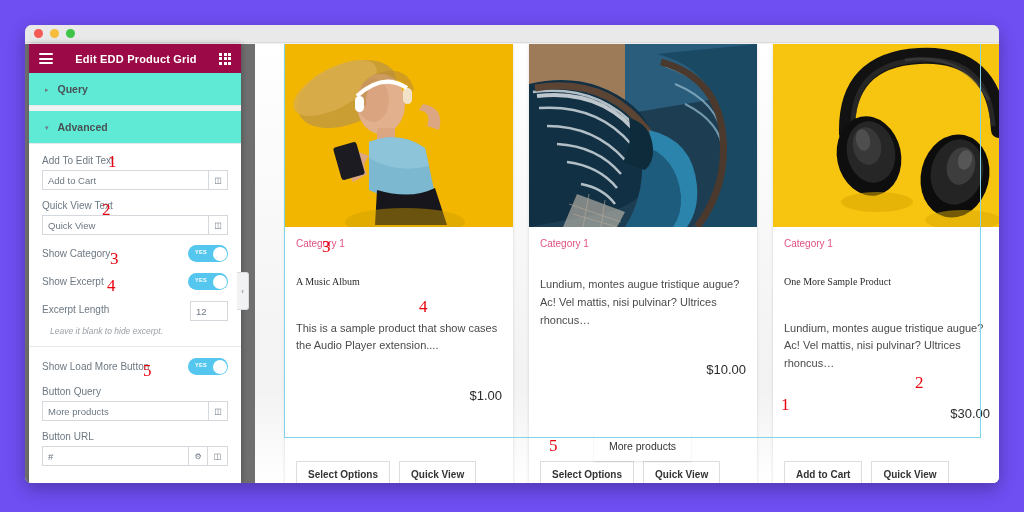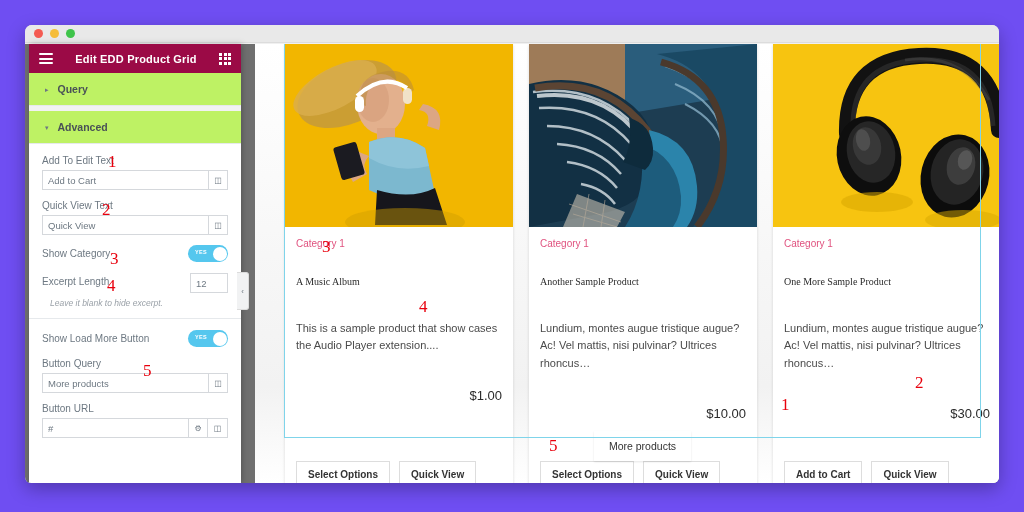--- a/index.html
+++ b/index.html
@@ -51,21 +51,21 @@
   #panel-header .title {
     color: #fff; font-size: 11px; font-weight: bold; letter-spacing: .2px;
     flex: 1; text-align: center;
   }
   .hamburger { width: 14px; display: flex; flex-direction: column; gap: 2.5px; }
   .hamburger i { display: block; height: 2px; background: #fff; border-radius: 1px; }
   .grid-icon { display: grid; grid-template-columns: repeat(3,3px); gap: 1.5px; }
   .grid-icon i { width: 3px; height: 3px; background: #fff; display: block; }
 
   .section-bar {
-    height: 33px; background: #bef264; border-bottom: 1px solid #e6e9ec;
+    height: 33px; background: #5eead4; border-bottom: 1px solid #e6e9ec;
     display: flex; align-items: center; padding-left: 16px; gap: 9px;
     cursor: pointer;
   }
   .section-bar + .gap { height: 5px; background: #f1f2f3; }
   .sec-arrow { font-size: 7px; color: #6d7882; line-height: 1; }
   .sec-label { font-size: 10.5px; font-weight: bold; color: #495157; }
 
   #panel-content { padding: 11px 13px 0 13px; }
   .field-row { margin-bottom: 10px; }
   .field-label {
@@ -255,20 +255,27 @@
         </div>
 
         <div class="toggle-row">
           <span class="field-label">Show Category</span>
           <span class="switch">
             <span class="yes">YES</span>
             <span class="knob"></span>
           </span>
         </div>
 
+        <div class="toggle-row">
+          <span class="field-label">Show Excerpt</span>
+          <span class="switch">
+            <span class="yes">YES</span>
+            <span class="knob"></span>
+          </span>
+        </div>
 
         <div class="num-row">
           <span class="field-label">Excerpt Length</span>
           <input class="num-box" type="text" value="12" style="">
         </div>
         <div class="hint">Leave it blank to hide excerpt.</div>
 
         <div class="divider"></div>
 
         <div class="toggle-row">
@@ -375,21 +382,20 @@
                   <path d="M40 160 L92 178"></path>
                     <path d="M44 170 L88 183"></path>
                     <path d="M60 150 L54 183"></path>
                     <path d="M76 156 L72 183"></path>
                 </g>
                 <path d="M100 74 q22 6 24 30 q1 14 -8 22 l-22 -8 q10 -18 6 -44 Z" fill="#0e2b3c"></path>
               </svg>
             </div>
             <div class="card-body">
               <span class="cat">Category 1</span>
-              <h3 class="ptitle">Another Sample Product</h3>
               <p class="excerpt">Lundium, montes augue tristique augue? Ac! Vel mattis, nisi pulvinar? Ultrices rhoncus…</p>
               <div class="price">$10.00</div>
               <div class="btn-row">
                 <button class="pbtn">Select Options</button>
                 <button class="pbtn">Quick View</button>
               </div>
             </div>
           </div>
 
           <div class="card">

